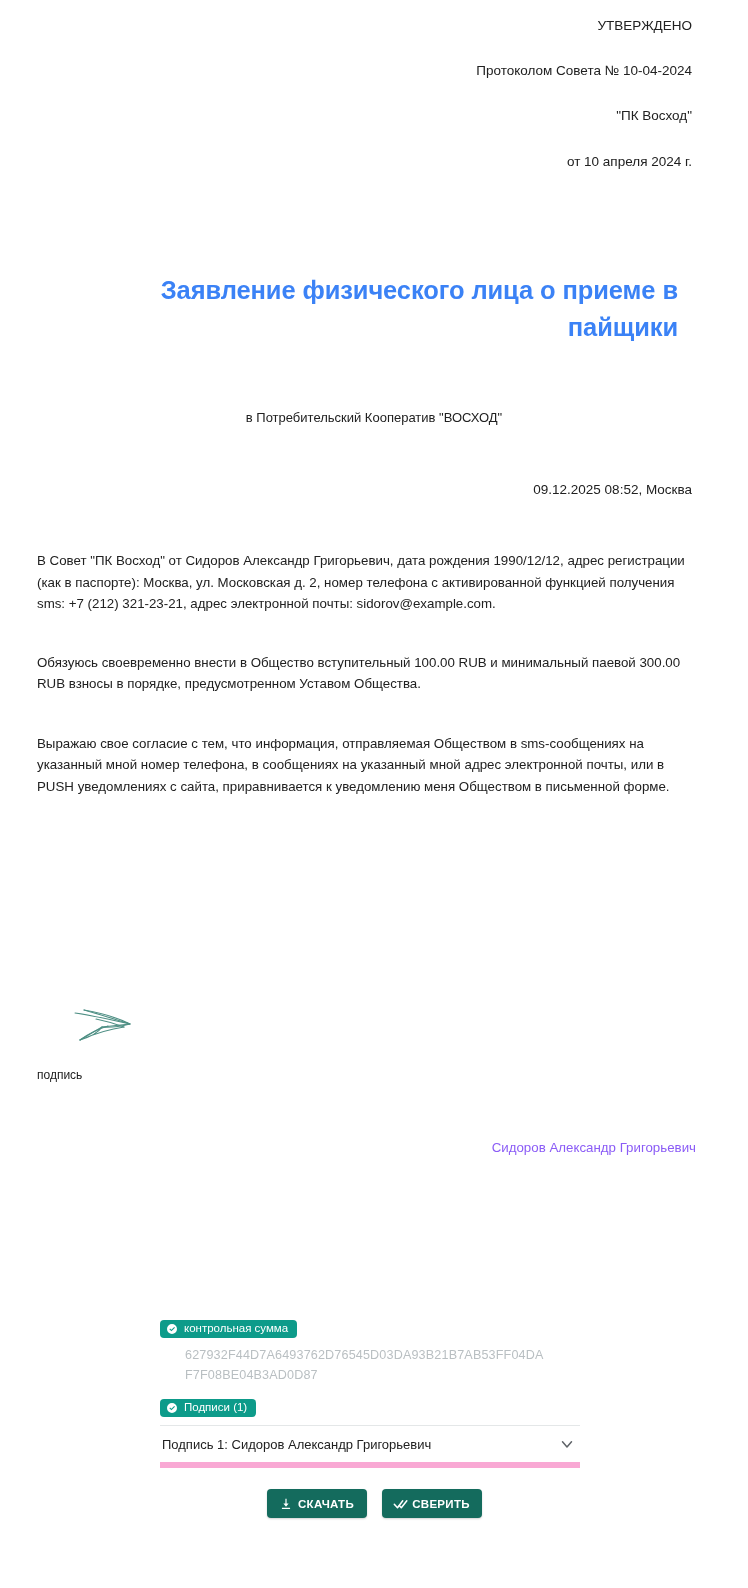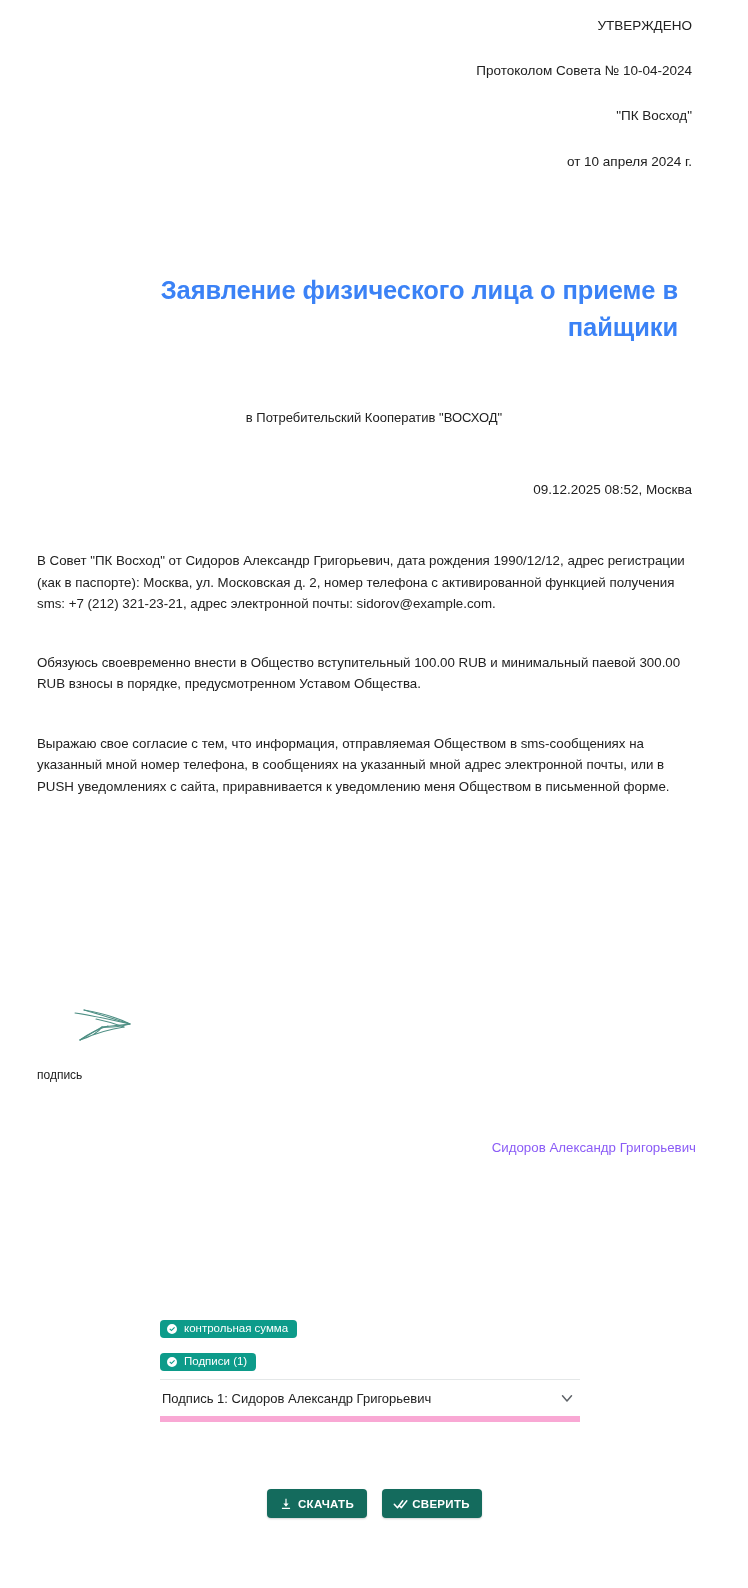--- a/index.html
+++ b/index.html
@@ -261,20 +261,21 @@
 
     <div class="badge">
       <span class="badge-icon">
         <svg width="12" height="12" viewBox="0 0 24 24" fill="#ffffff" xmlns="http://www.w3.org/2000/svg">
           <path d="M12 2a10 10 0 1 0 0 20 10 10 0 0 0 0-20zm-1.2 14.6l-4.1-4.1 1.5-1.5 2.6 2.6 5.6-5.6 1.5 1.5-7.1 7.1z"></path>
         </svg>
       </span>
       <span>контрольная сумма</span>
     </div>
 
+    <div class="checksum-value">627932F44D7A6493762D76545D03DA93B21B7AB53FF04DAF7F08BE04B3AD0D87</div>
 
     <div class="sig-section">
       <div class="badge">
         <span class="badge-icon">
           <svg width="12" height="12" viewBox="0 0 24 24" fill="#ffffff" xmlns="http://www.w3.org/2000/svg">
             <path d="M12 2a10 10 0 1 0 0 20 10 10 0 0 0 0-20zm-1.2 14.6l-4.1-4.1 1.5-1.5 2.6 2.6 5.6-5.6 1.5 1.5-7.1 7.1z"></path>
           </svg>
         </span>
         <span>Подписи (1)</span>
       </div>

